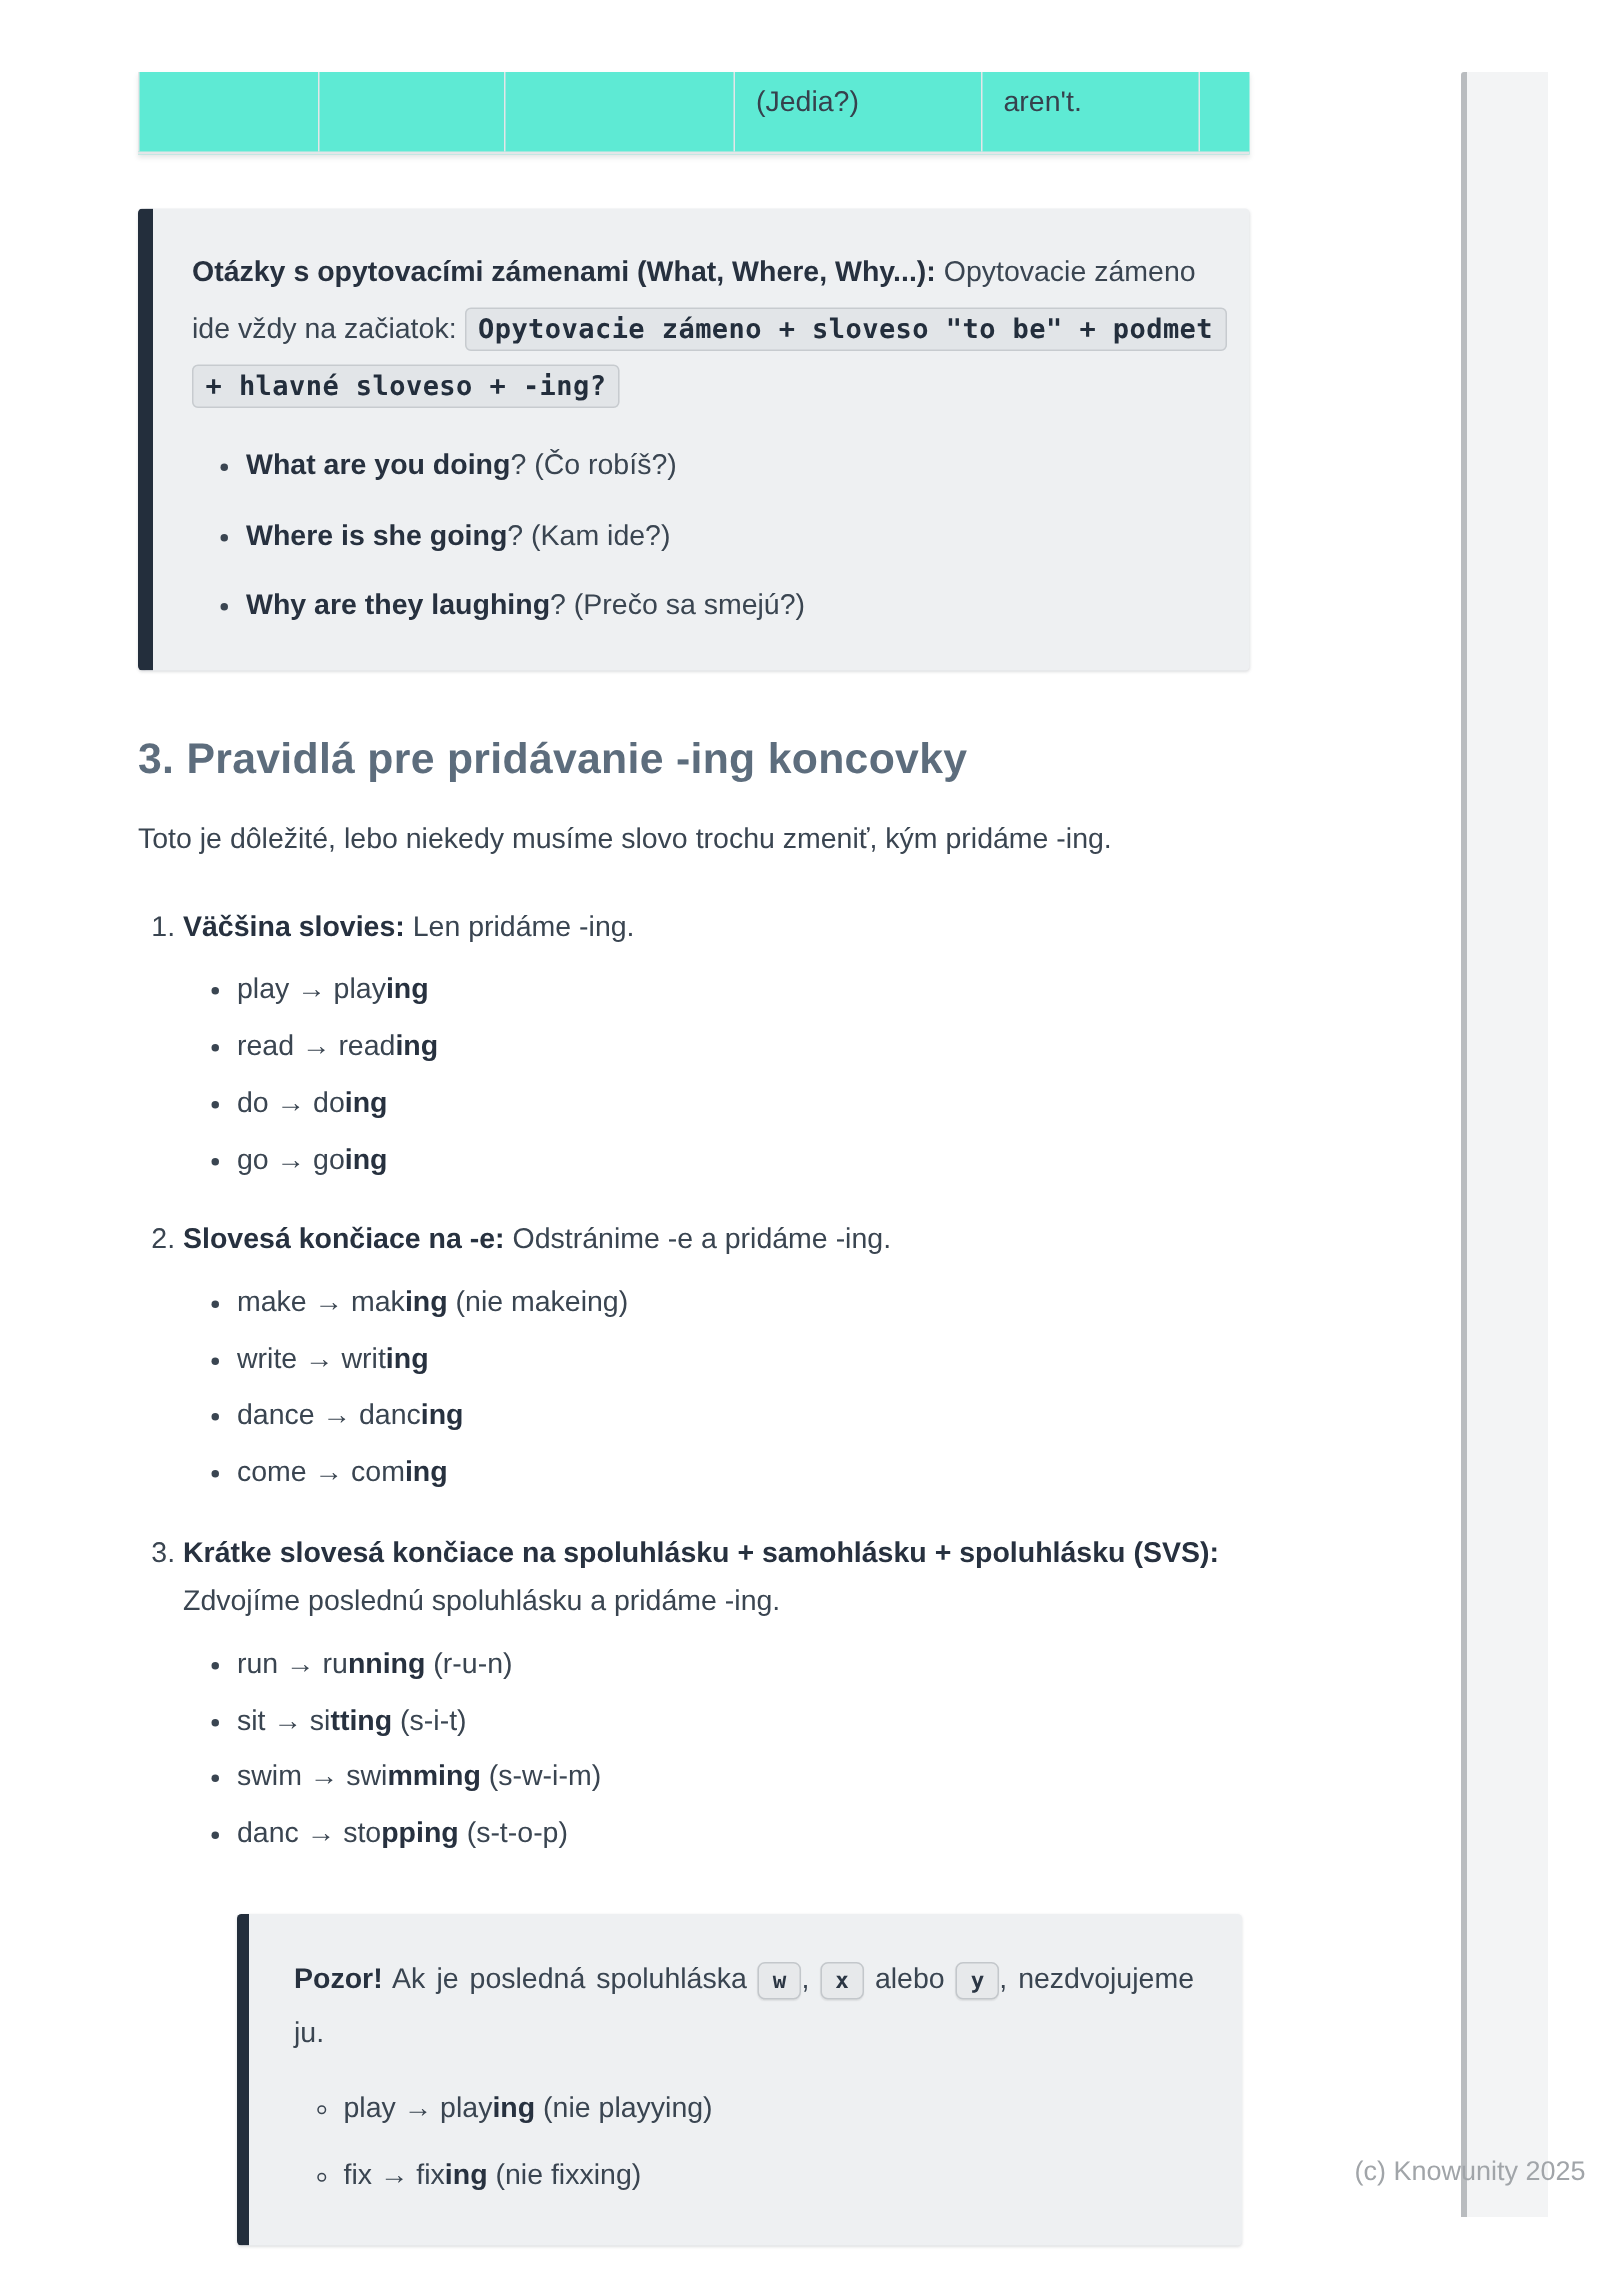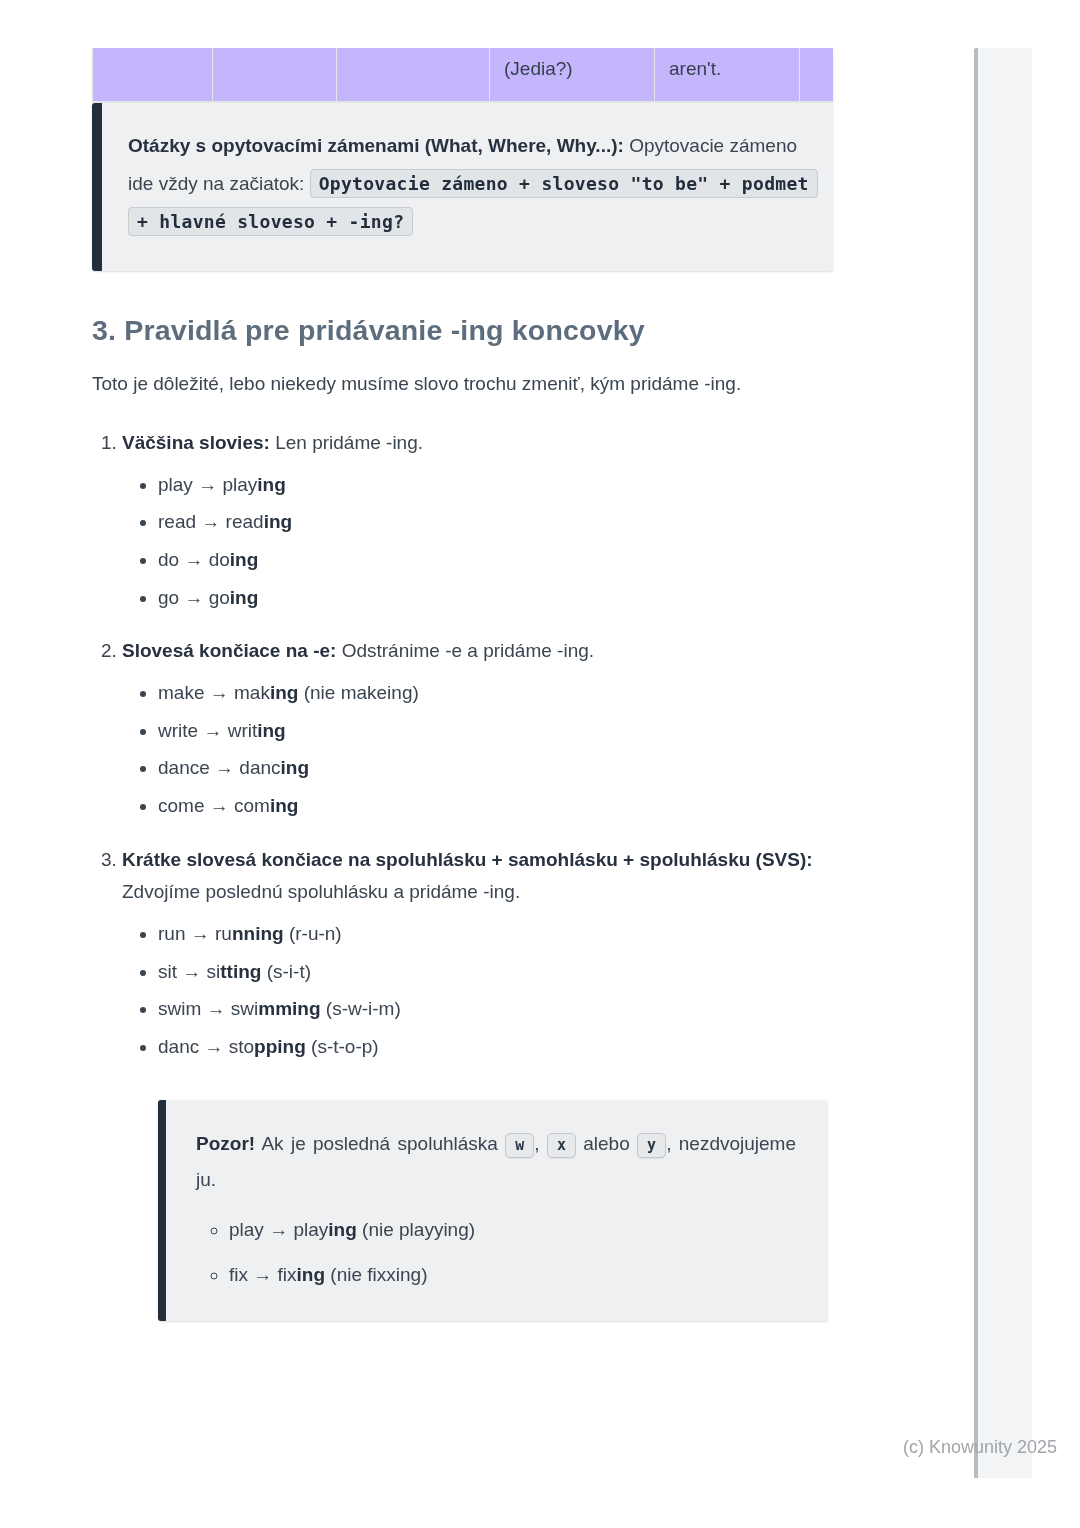--- a/index.html
+++ b/index.html
@@ -20,21 +20,21 @@
     left: 92px; top: 0;
     width: 741px;
   }
 
   
   .tbl {
     display: flex;
     margin-top: 48px;
     border-bottom: 2px solid #e4e6e8;
     box-shadow: 0 2px 3px rgba(120,125,130,0.18);
-    background: #c4b5fd;
+    background: #5eead4;
   }
   .tbl .cell {
     border-left: 1px solid #e4e6e8;
     min-height: 53px;
     padding: 10px 14px 14px 14px;
     font-size: 19px;
     color: #36414d;
   }
   .tbl .cell:last-child { border-right: 1px solid #e4e6e8; }
   .c1 { width: 120px; } .c2 { width: 124px; } .c3 { width: 153px; }
@@ -42,21 +42,21 @@
 
   
   .callout {
     background: #eef0f2;
     border-left: 10px solid #232e3c;
     border-radius: 3px;
     box-shadow: 0 1px 2px rgba(120,125,130,0.25);
     padding: 24px 22px 30px 26px;
     line-height: 2.0;
   }
-  .callout-questions { }
+  .callout-questions { margin-top: 36px; }
 
   .code-inline {
     font-family: "DejaVu Sans Mono", "Liberation Mono", monospace;
     font-weight: bold;
     font-size: 18px;
     letter-spacing: 0.3px;
     color: #232e3c;
     background: #e2e5e8;
     border: 1px solid #c7cbcf;
     border-radius: 4px;
@@ -165,20 +165,25 @@
     <div class="cell c2"></div>
     <div class="cell c3"></div>
     <div class="cell c4">(Jedia?)</div>
     <div class="cell c5">aren't.</div>
   </div>
 
   <div class="callout callout-questions">
     <div>
       <b>Otázky s opytovacími zámenami (What, Where, Why...):</b><span> Opytovacie zámeno ide vždy na začiatok: </span><span class="code-inline">Opytovacie zámeno + sloveso "to be" + podmet + hlavné sloveso + -ing?</span>
     </div>
+    <ul>
+      <li><b>What are you doing</b><span>? (Čo robíš?)</span></li>
+      <li><b>Where is she going</b><span>? (Kam ide?)</span></li>
+      <li><b>Why are they laughing</b><span>? (Prečo sa smejú?)</span></li>
+    </ul>
   </div>
 
   <h2 class="section-heading">3. Pravidlá pre pridávanie -ing koncovky</h2>
 
   <div class="intro">Toto je dôležité, lebo niekedy musíme slovo trochu zmeniť, kým pridáme -ing.</div>
 
   <ol class="rules">
 
     <li>
       <b>Väčšina slovies:</b><span> Len pridáme -ing.</span>

